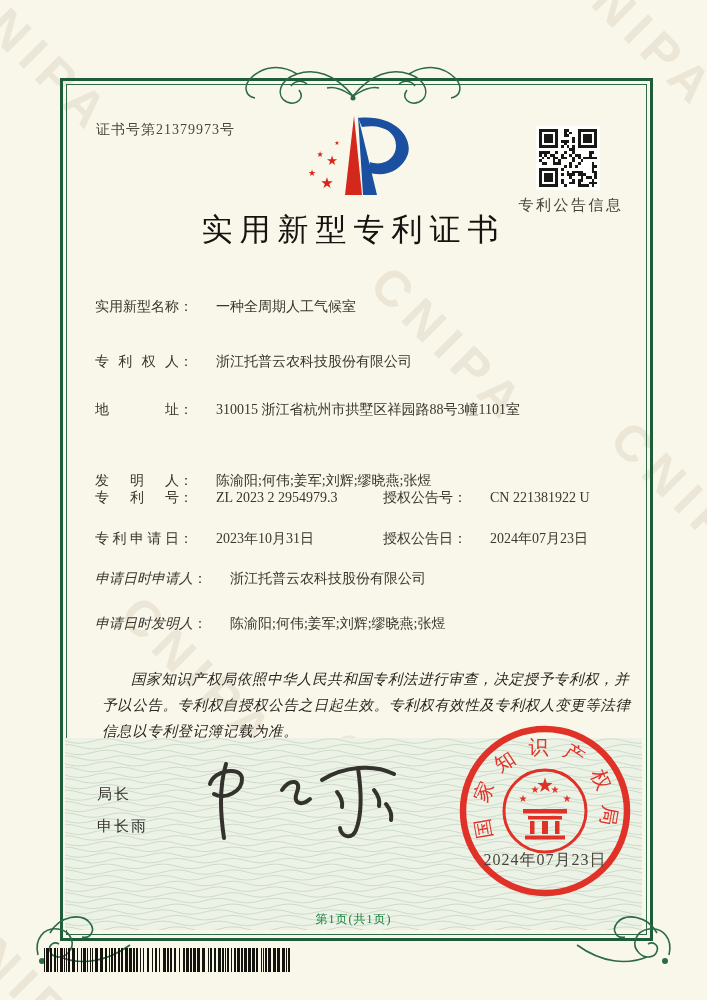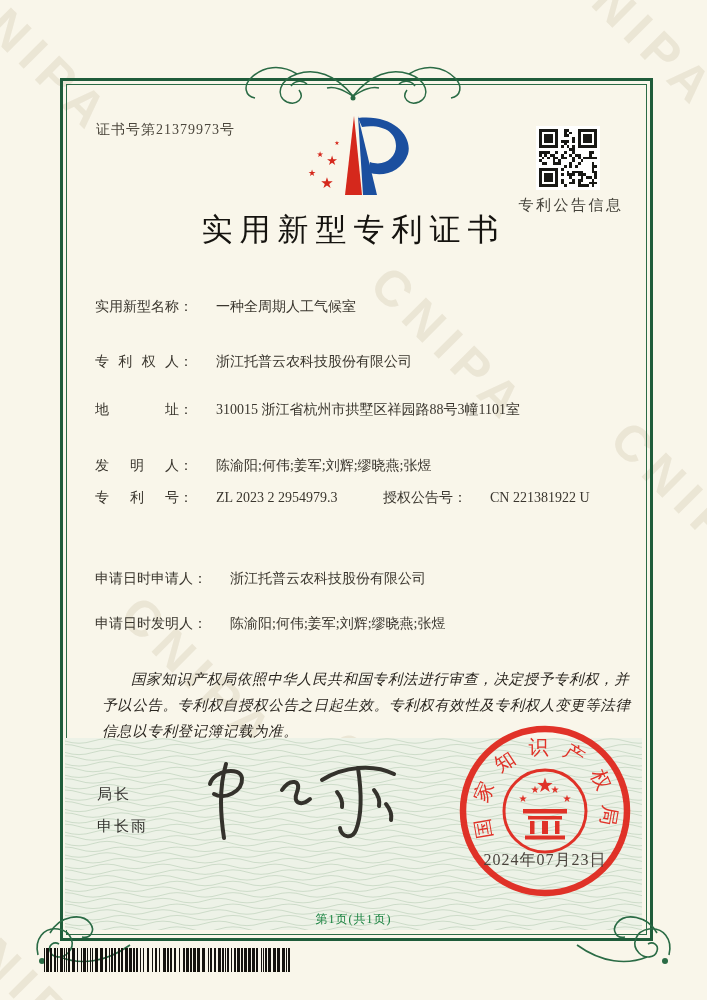--- a/index.html
+++ b/index.html
@@ -18,21 +18,21 @@
   .certno{position:absolute;top:121px;left:96px;font-size:14px;letter-spacing:1px;color:#4b463c;z-index:2;}
   .logo{position:absolute;left:288px;top:110px;z-index:2;}
   .qr{position:absolute;left:536px;top:126px;z-index:2;}
   .qrcap{position:absolute;left:506px;top:196px;width:130px;text-align:center;
          font-size:15px;letter-spacing:2.5px;color:#45433b;z-index:2;}
   .title{position:absolute;top:209px;left:0;width:100%;text-align:center;
          font-weight:normal;font-size:31px;letter-spacing:7px;color:#15130f;z-index:2;}
   
   .row{position:absolute;left:95px;width:545px;font-size:14px;color:#3a362e;z-index:2;}
   .flabel{display:inline-block;width:84px;text-align:justify;text-align-last:justify;vertical-align:top;}
-  .flabel.auto{width:auto;}
+  .flabel.auto{width:auto;font-style:italic;}
   .fval{margin-left:23px;}
   .rpair{position:absolute;left:288px;top:0;text-align:right;}
   
   .decision{position:absolute;top:666px;left:90px;width:530px;font-style:italic;
             font-size:14.5px;line-height:26px;letter-spacing:0.6px;color:#2a2620;
             text-indent:2em;z-index:2;margin-left:12px;}
   
   .band{position:absolute;left:65px;top:738px;z-index:1;}
   
   .dtitle{position:absolute;top:785px;left:97px;font-family:"Liberation Sans",sans-serif;
@@ -270,27 +270,33 @@
 
   <div class="row" style="top:298px">
     <span class="flabel">实用新型名称</span><span>：</span><span class="fval">一种全周期人工气候室</span>
   </div>
   <div class="row" style="top:353px">
     <span class="flabel">专利权人</span><span>：</span><span class="fval">浙江托普云农科技股份有限公司</span>
   </div>
   <div class="row" style="top:401px">
     <span class="flabel">地址</span><span>：</span><span class="fval">310015 浙江省杭州市拱墅区祥园路88号3幢1101室</span>
   </div>
-  <div class="row" style="top:457px">
+  <div class="row" style="top:472px">
     <span class="flabel">发明人</span><span>：</span><span class="fval">陈渝阳;何伟;姜军;刘辉;缪晓燕;张煜</span>
   </div>
   <div class="row" style="top:489px">
     <span class="flabel">专利号</span><span>：</span><span class="fval">ZL 2023 2 2954979.3</span>
     <span class="rpair">
       <span>授权公告号</span><span>：</span><span class="fval">CN 221381922 U</span>
+    </span>
+  </div>
+  <div class="row" style="top:530px">
+    <span class="flabel">专利申请日</span><span>：</span><span class="fval">2023年10月31日</span>
+    <span class="rpair">
+      <span>授权公告日</span><span>：</span><span class="fval">2024年07月23日</span>
     </span>
   </div>
   <div class="row" style="top:570px">
     <span class="flabel auto">申请日时申请人</span><span>：</span><span class="fval">浙江托普云农科技股份有限公司</span>
   </div>
   <div class="row" style="top:615px">
     <span class="flabel auto">申请日时发明人</span><span>：</span><span class="fval">陈渝阳;何伟;姜军;刘辉;缪晓燕;张煜</span>
   </div>
 
   <div class="decision">国家知识产权局依照中华人民共和国专利法进行审查，决定授予专利权，并予以公告。专利权自授权公告之日起生效。专利权有效性及专利权人变更等法律信息以专利登记簿记载为准。</div>

